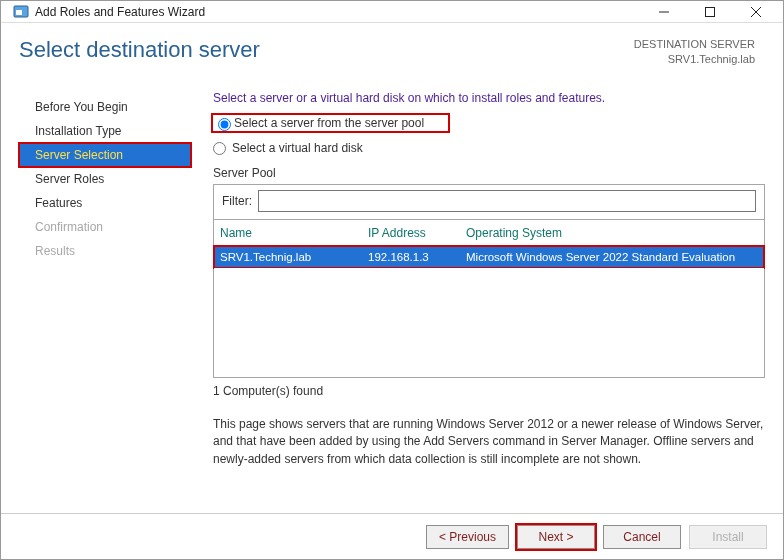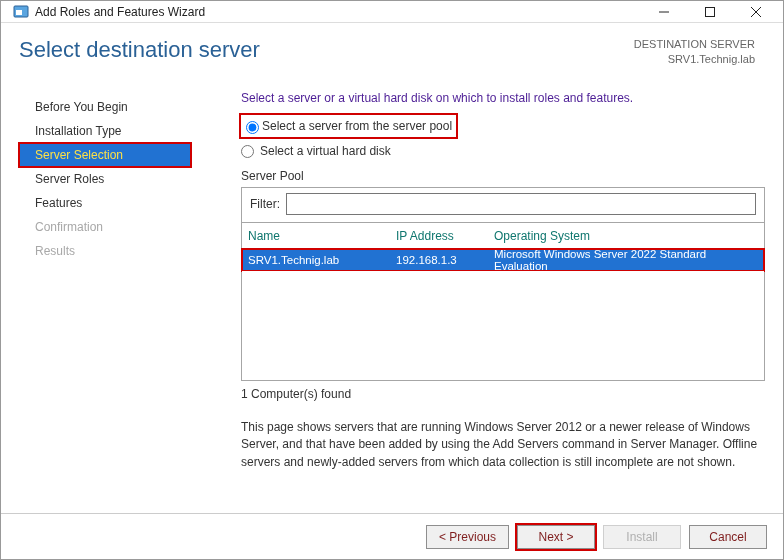--- a/index.html
+++ b/index.html
@@ -29,21 +29,21 @@
     padding:14px 28px 0 18px;
   }
   .header-title {
     font-size:22px; font-weight:400; color:#2a6196; flex:1;
   }
   .dest { text-align:right; font-size:11px; color:#666; line-height:1.35;}
   .dest .d1 { display:block; }
   .dest .d2 { display:block; }
   
   .main {
-    flex:1; display:flex; padding:0 18px 0 18px;gap:28px;
+    flex:1; display:flex; padding:0 18px 0 18px;
   }
   .sidebar {
     width:172px; padding-top:4px;
   }
   .sideitem {
     height:24px; line-height:24px; font-size:12px;
     padding-left:16px; color:#333; cursor:default;
   }
   .sideitem.sel {
     background:#2172d2; color:#fde047;
@@ -55,21 +55,21 @@
 
   .content {
     flex:1; padding-left:22px; font-size:12px; color:#333;
     display:flex; flex-direction:column;
   }
   .topline { margin-bottom:10px; color:#4c1d95; }
   .radio-row {
     display:flex; align-items:center; height:20px; padding:0 6px 0 0;
   }
   .radio-row input { margin:0 6px 0 0; accent-color:#2172d2;}
-  .radio-group1 { display:inline-flex; align-items:center; height:22px; padding-right:4px;}
+  .radio-group1 { display:inline-flex; align-items:center; height:16px; padding-right:24px;}
   .group-label { font-size:12px; color:#333; margin:8px 0 4px 0; }
   .pool-box {
     border:1px solid #a6a6a6; padding:6px 8px 8px 8px;
     display:flex; align-items:center; height:36px;
   }
   .pool-box label { margin-right:6px;}
   .filter-input {
     flex:1; height:22px; border:1px solid #767676; padding:0 4px; font-size:12px;
   }
   .table {
@@ -192,15 +192,15 @@
 
     <div class="found">1 Computer(s) found</div>
 
     <div class="desc">This page shows servers that are running Windows Server 2012 or a newer release of Windows Server, and that have been added by using the Add Servers command in Server Manager. Offline servers and newly-added servers from which data collection is still incomplete are not shown.</div>
   </div>
 </div>
 
 <div class="footer">
   <div class="btn">&lt; Previous</div>
   <div class="btn hl-red-in">Next &gt;</div>
+  <div class="btn">Cancel</div>
   <div class="btn disabled">Install</div>
-  <div class="btn">Cancel</div>
 </div>
 
 </body></html>

